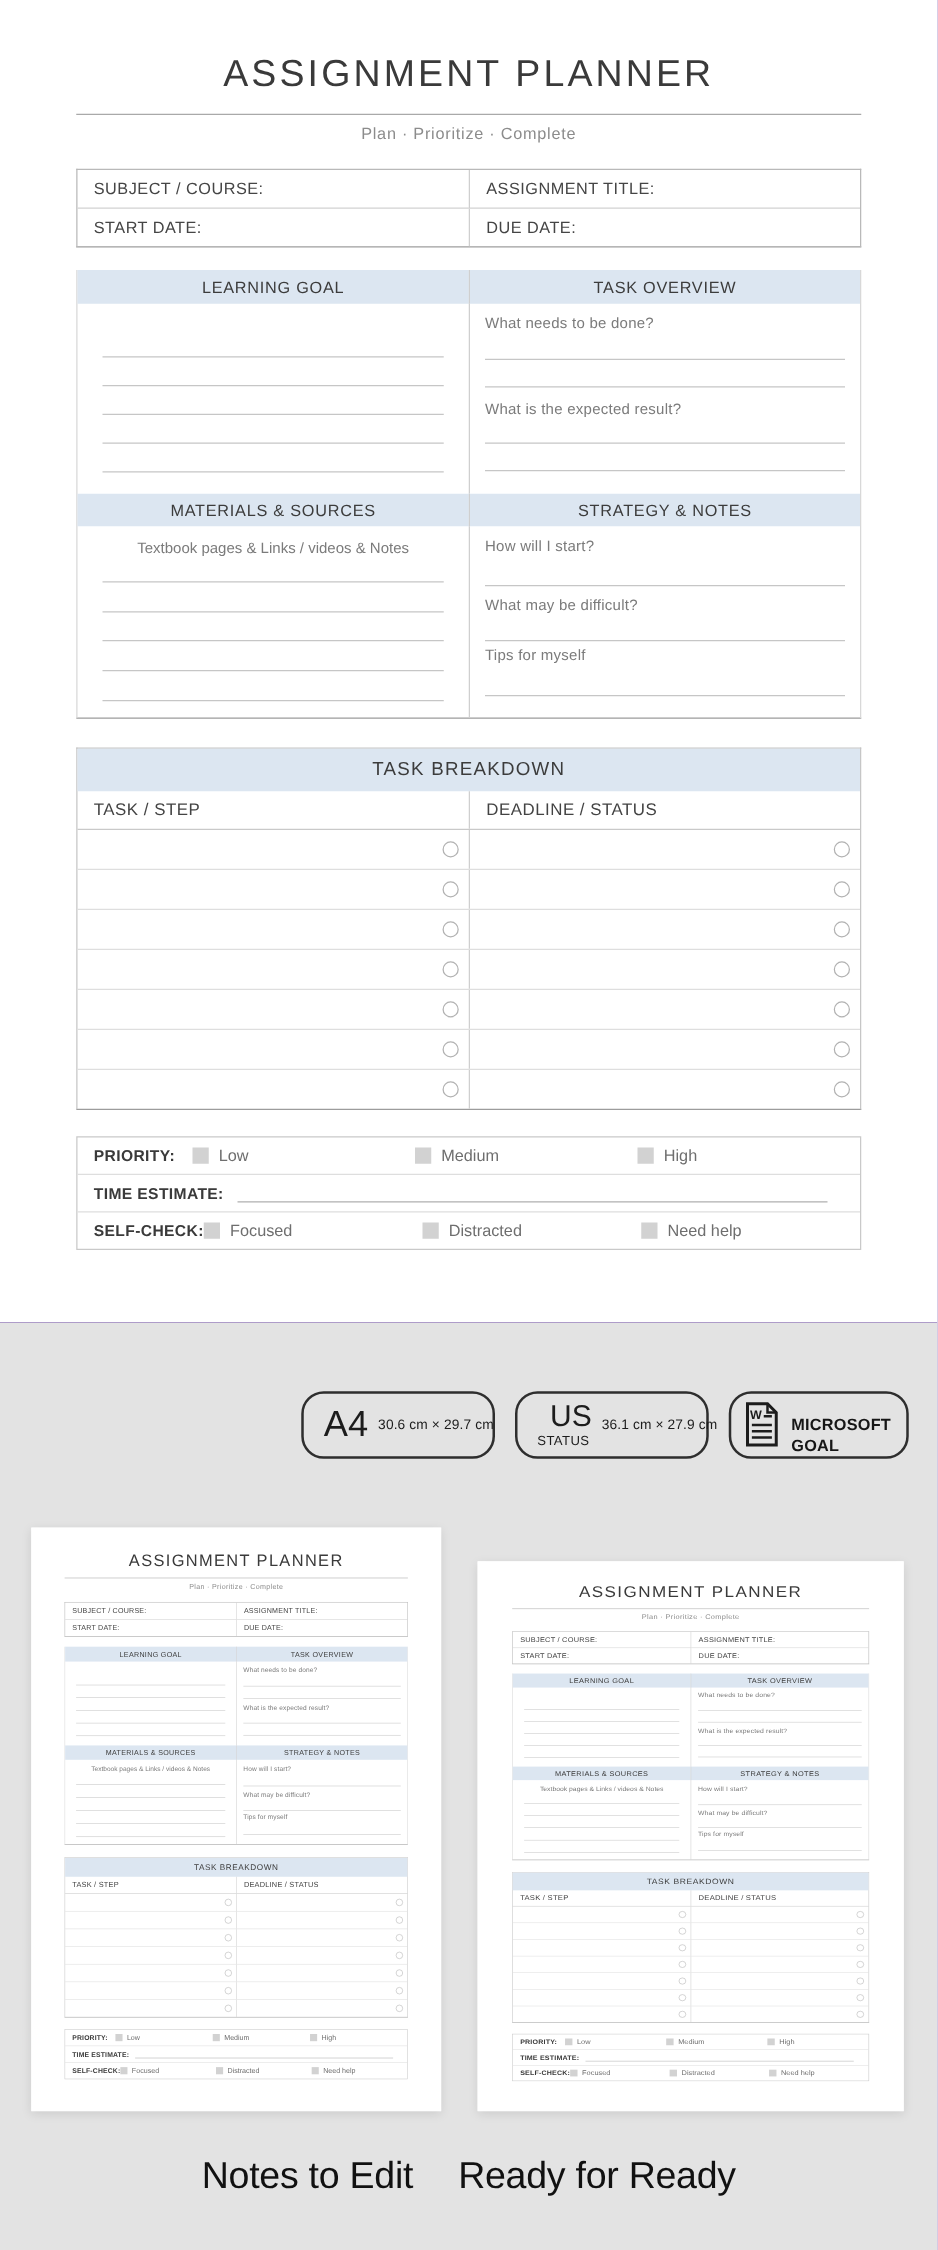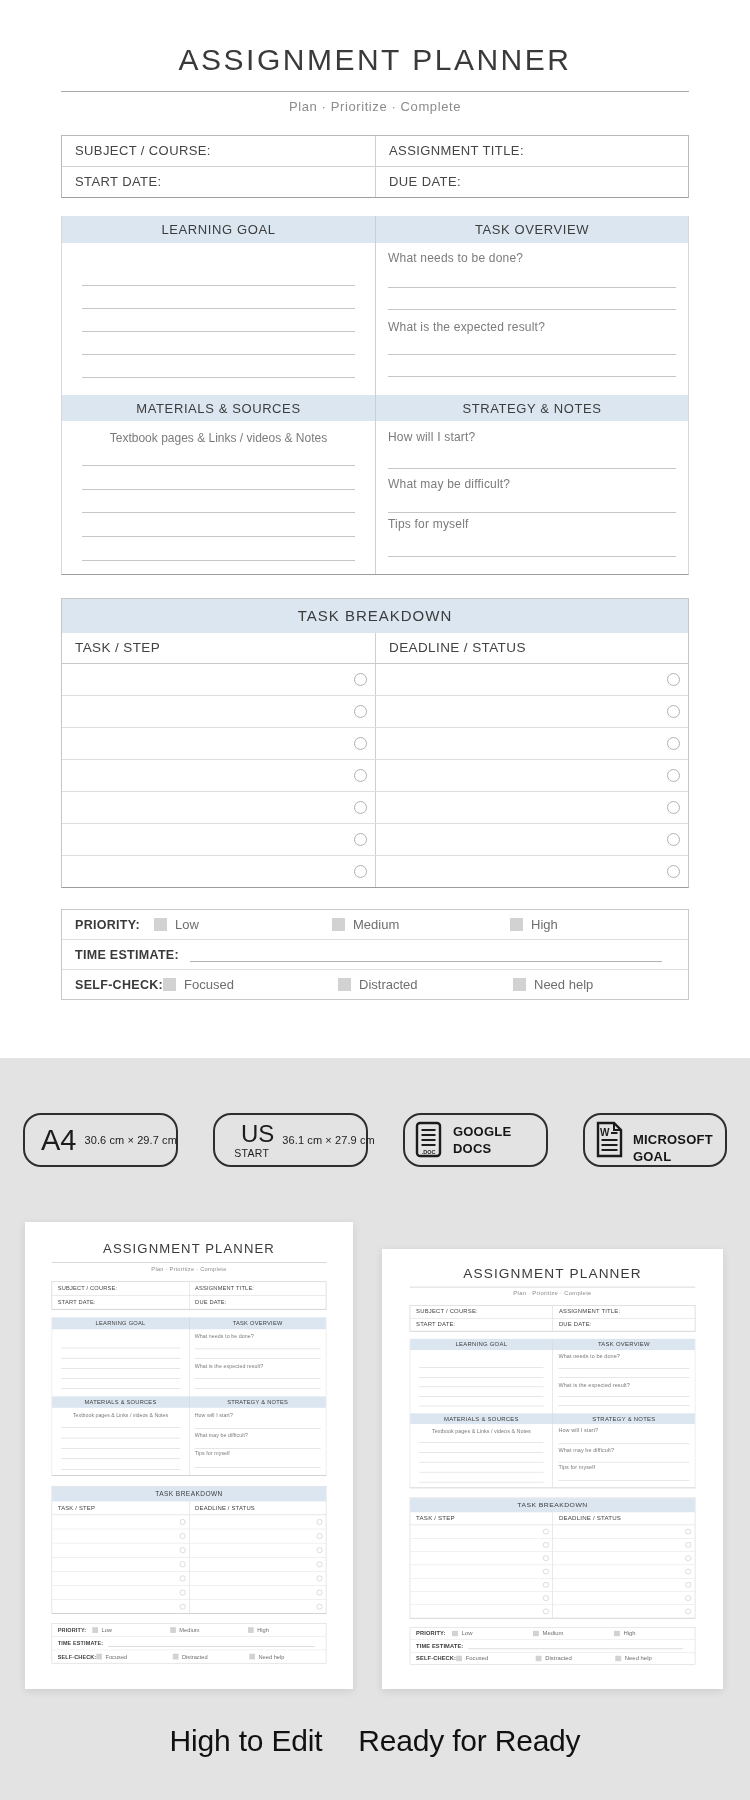--- a/index.html
+++ b/index.html
@@ -58,21 +58,21 @@
     color:#3a3a3a;letter-spacing:0.3px;white-space:nowrap;}
   .plabel.wide{flex:0 0 118px;}
   .popts{flex:1;display:grid;grid-template-columns:1fr 1fr 1fr;}
   .popt{display:flex;align-items:center;font-size:13px;color:#6e6e6e;}
   .cbox{width:13px;height:13px;background:#d2d2d2;margin-right:8px;flex:0 0 13px;}
   .tline{flex:1;align-self:stretch;border-bottom:1px solid #b0b0b0;margin:0 26px 7px 10px;}
 
   
   .bottom{position:absolute;left:0;top:1058px;width:750px;height:742px;background:#e3e3e3;}
 
-  .badges{position:absolute;top:55px;left:0;right:0;display:flex;justify-content:space-between;padding:0 23px;}
+  .badges{position:absolute;top:55px;left:0;right:0;display:flex;justify-content:flex-end;padding:0 23px;gap:16px;}
   .badge{height:54px;box-sizing:border-box;border:2px solid #2e2e2e;border-radius:18px;
     display:flex;align-items:center;padding:0 10px;}
   .badge-a4{width:155px;}
   .badge-us{width:155px;}
   .badge-gdocs{width:145px;}
   .badge-word{width:144px;}
   .fmt-big{font-size:29px;color:#1c1c1c;margin-left:6px;letter-spacing:0;}
   .fmt-stack{margin-left:4px;text-align:center;line-height:1;}
   .fmt-stack .fmt-big{margin-left:12px;font-size:24px;display:block;}
   .fmt-sub{font-size:10.5px;color:#1c1c1c;display:block;margin-top:2px;letter-spacing:0.3px;}
@@ -264,37 +264,23 @@
   <div class="bottom">
 
     <div class="badges">
       <div class="badge badge-a4">
         <span class="fmt-big">A4</span>
         <span class="fmt-dims">30.6 cm × 29.7 cm</span>
       </div>
       <div class="badge badge-us">
         <span class="fmt-stack">
           <span class="fmt-big">US</span>
-          <span class="fmt-sub">START</span>
+          <span class="fmt-sub">STATUS</span>
         </span>
         <span class="fmt-dims">36.1 cm × 27.9 cm</span>
-      </div>
-      <div class="badge badge-gdocs">
-        <svg class="doc-svg" width="29" height="38" viewBox="0 0 29 38">
-          <rect x="2" y="2" width="23" height="33" rx="3" fill="none" stroke="#1c1c1c" stroke-width="2.4"></rect>
-          <line x1="6.5" y1="9" x2="20.5" y2="9" stroke="#1c1c1c" stroke-width="2"></line>
-          <line x1="6.5" y1="14" x2="20.5" y2="14" stroke="#1c1c1c" stroke-width="2"></line>
-          <line x1="6.5" y1="19" x2="20.5" y2="19" stroke="#1c1c1c" stroke-width="2"></line>
-          <line x1="6.5" y1="24" x2="20.5" y2="24" stroke="#1c1c1c" stroke-width="2"></line>
-          <text x="13.5" y="32.5" text-anchor="middle" font-family="Liberation Sans, sans-serif" font-size="5.5" font-weight="bold" fill="#1c1c1c">.DOC</text>
-        </svg>
-        <span class="app-text">
-          <span style="display:block;">GOOGLE</span>
-          <span style="display:block;">DOCS</span>
-        </span>
       </div>
       <div class="badge badge-word">
         <svg class="doc-svg" width="29" height="38" viewBox="0 0 29 38">
           <path d="M3 2 H19 L26 9 V35 H3 Z" fill="none" stroke="#1c1c1c" stroke-width="2.4"></path>
           <path d="M19 2 V9 H26" fill="none" stroke="#1c1c1c" stroke-width="2"></path>
           <text x="5" y="14.5" font-family="Liberation Sans, sans-serif" font-size="10" font-weight="bold" fill="#1c1c1c">W</text>
           <line x1="16" y1="12" x2="22.5" y2="12" stroke="#1c1c1c" stroke-width="2"></line>
           <line x1="6.5" y1="19" x2="22.5" y2="19" stroke="#1c1c1c" stroke-width="2"></line>
           <line x1="6.5" y1="24" x2="22.5" y2="24" stroke="#1c1c1c" stroke-width="2"></line>
           <line x1="6.5" y1="29" x2="22.5" y2="29" stroke="#1c1c1c" stroke-width="2"></line>
@@ -631,17 +617,17 @@
                     </span>
           </div>
         </div>
       </div>
     </div>
   </div>
 </div>
     </div>
 
     <div class="tagline">
-      <span class="tg-left">High to Edit</span><span>Ready for Ready</span>
+      <span class="tg-left">Notes to Edit</span><span>Ready for Ready</span>
     </div>
   </div>
 
 </div>
 
 </body></html>

